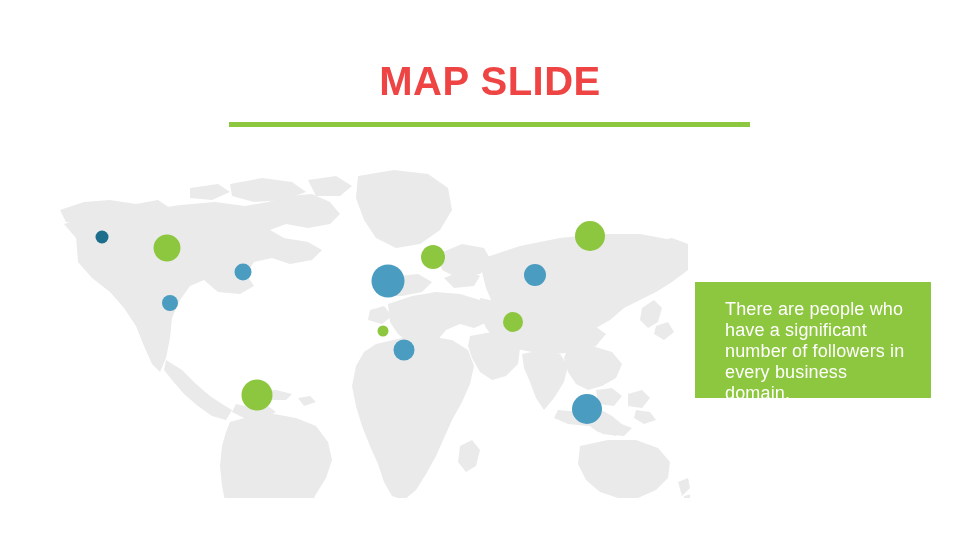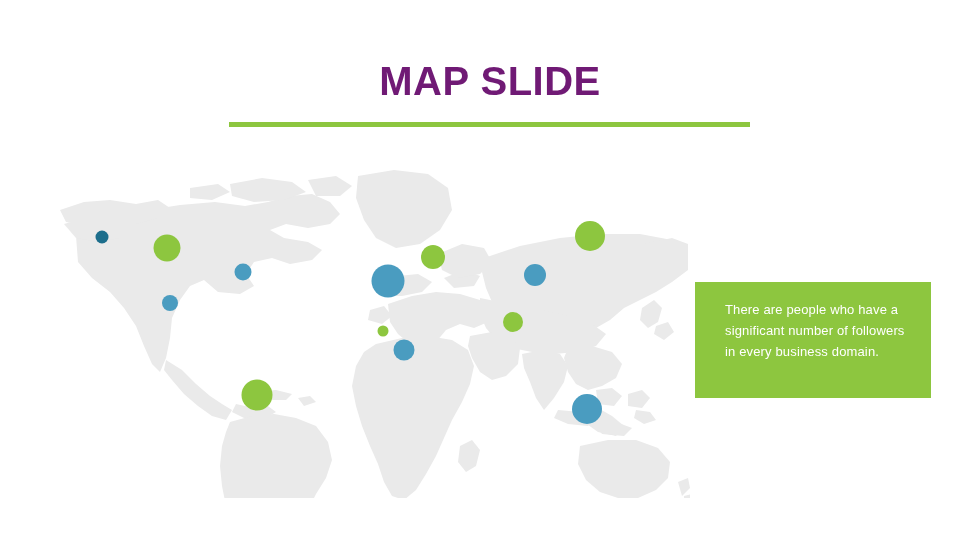--- a/index.html
+++ b/index.html
@@ -84,32 +84,32 @@
     background: #8dc63f;
     box-sizing: border-box;
   }
   #callout-text {
     position: absolute;
     left: 30px;
     top: 17px;
     width: 188px;
     color: #ffffff;
     font-family: "Liberation Sans", sans-serif;
-    font-size: 13px;
+    font-size: 18px;
     line-height: 21px;
     font-weight: normal;
     letter-spacing: 0.15px;
   }
 </style>
 </head>
 <body>
 
 <div id="slide" style="background: rgb(255, 255, 255);">
 
-  <div id="slide-title" style="color: #701a75;">MAP SLIDE</div>
+  <div id="slide-title" style="color: #ef4444;">MAP SLIDE</div>
 
   <div id="title-rule" style="background: rgb(141, 198, 63);"></div>
 
   <div id="map-wrap">
     <svg id="world-map" viewBox="0 0 650 340" preserveAspectRatio="xMidYMid meet" aria-hidden="true">
       <g class="map-land" style="fill: rgb(234, 234, 234);">
 
         <path d="M36 78 L58 62 L96 54 L140 47 L175 44 L205 48 L228 44 L250 38 L272 36 L290 44 L300 56 L290 66 L268 70 L246 66 L230 72 L244 80 L268 84 L282 92 L272 102 L250 106 L232 100 L214 104 L206 116 L214 128 L200 136 L178 134 L164 122 L150 128 L140 142 L132 160 L130 180 L126 200 L120 214 L112 206 L104 188 L96 168 L84 150 L70 134 L52 120 L38 104 Z"></path>
         <path d="M20 52 L44 44 L70 42 L96 46 L118 42 L130 50 L118 60 L96 66 L70 64 L46 68 L26 64 Z"></path>
 

